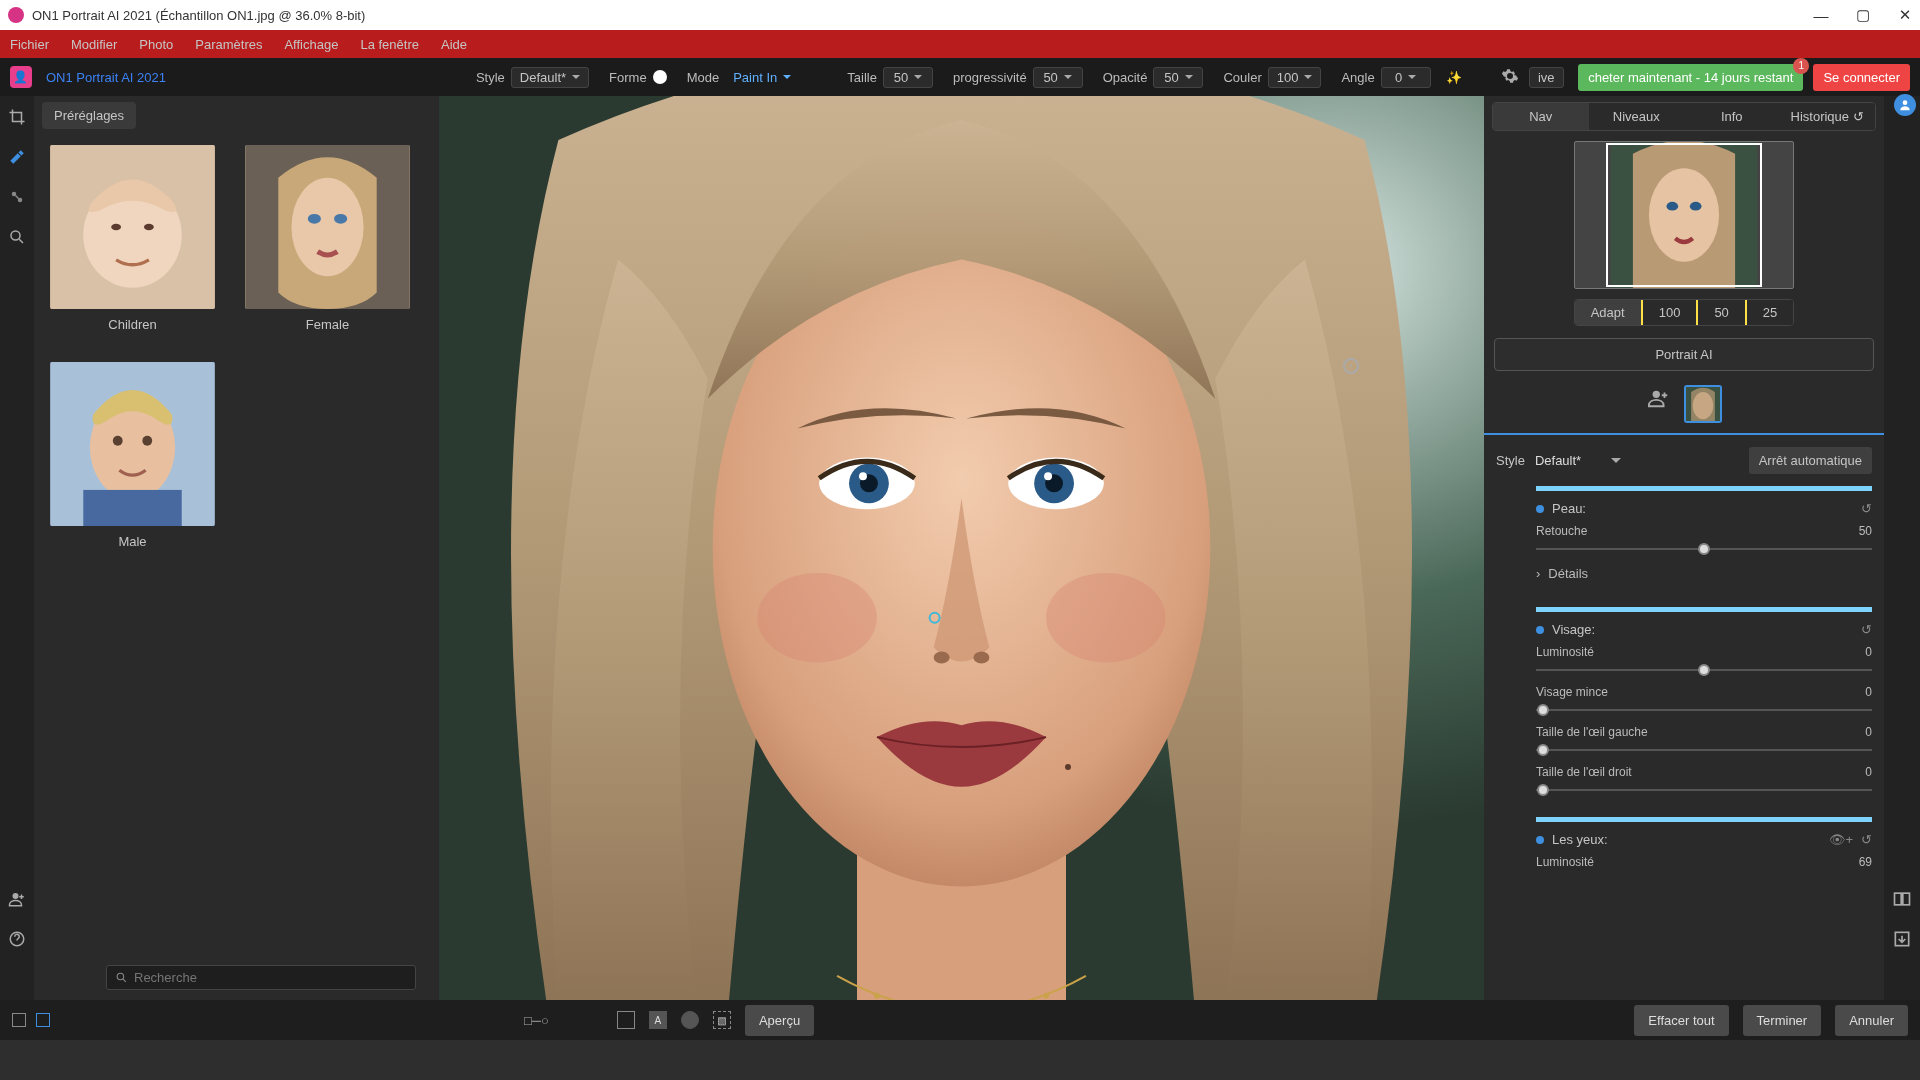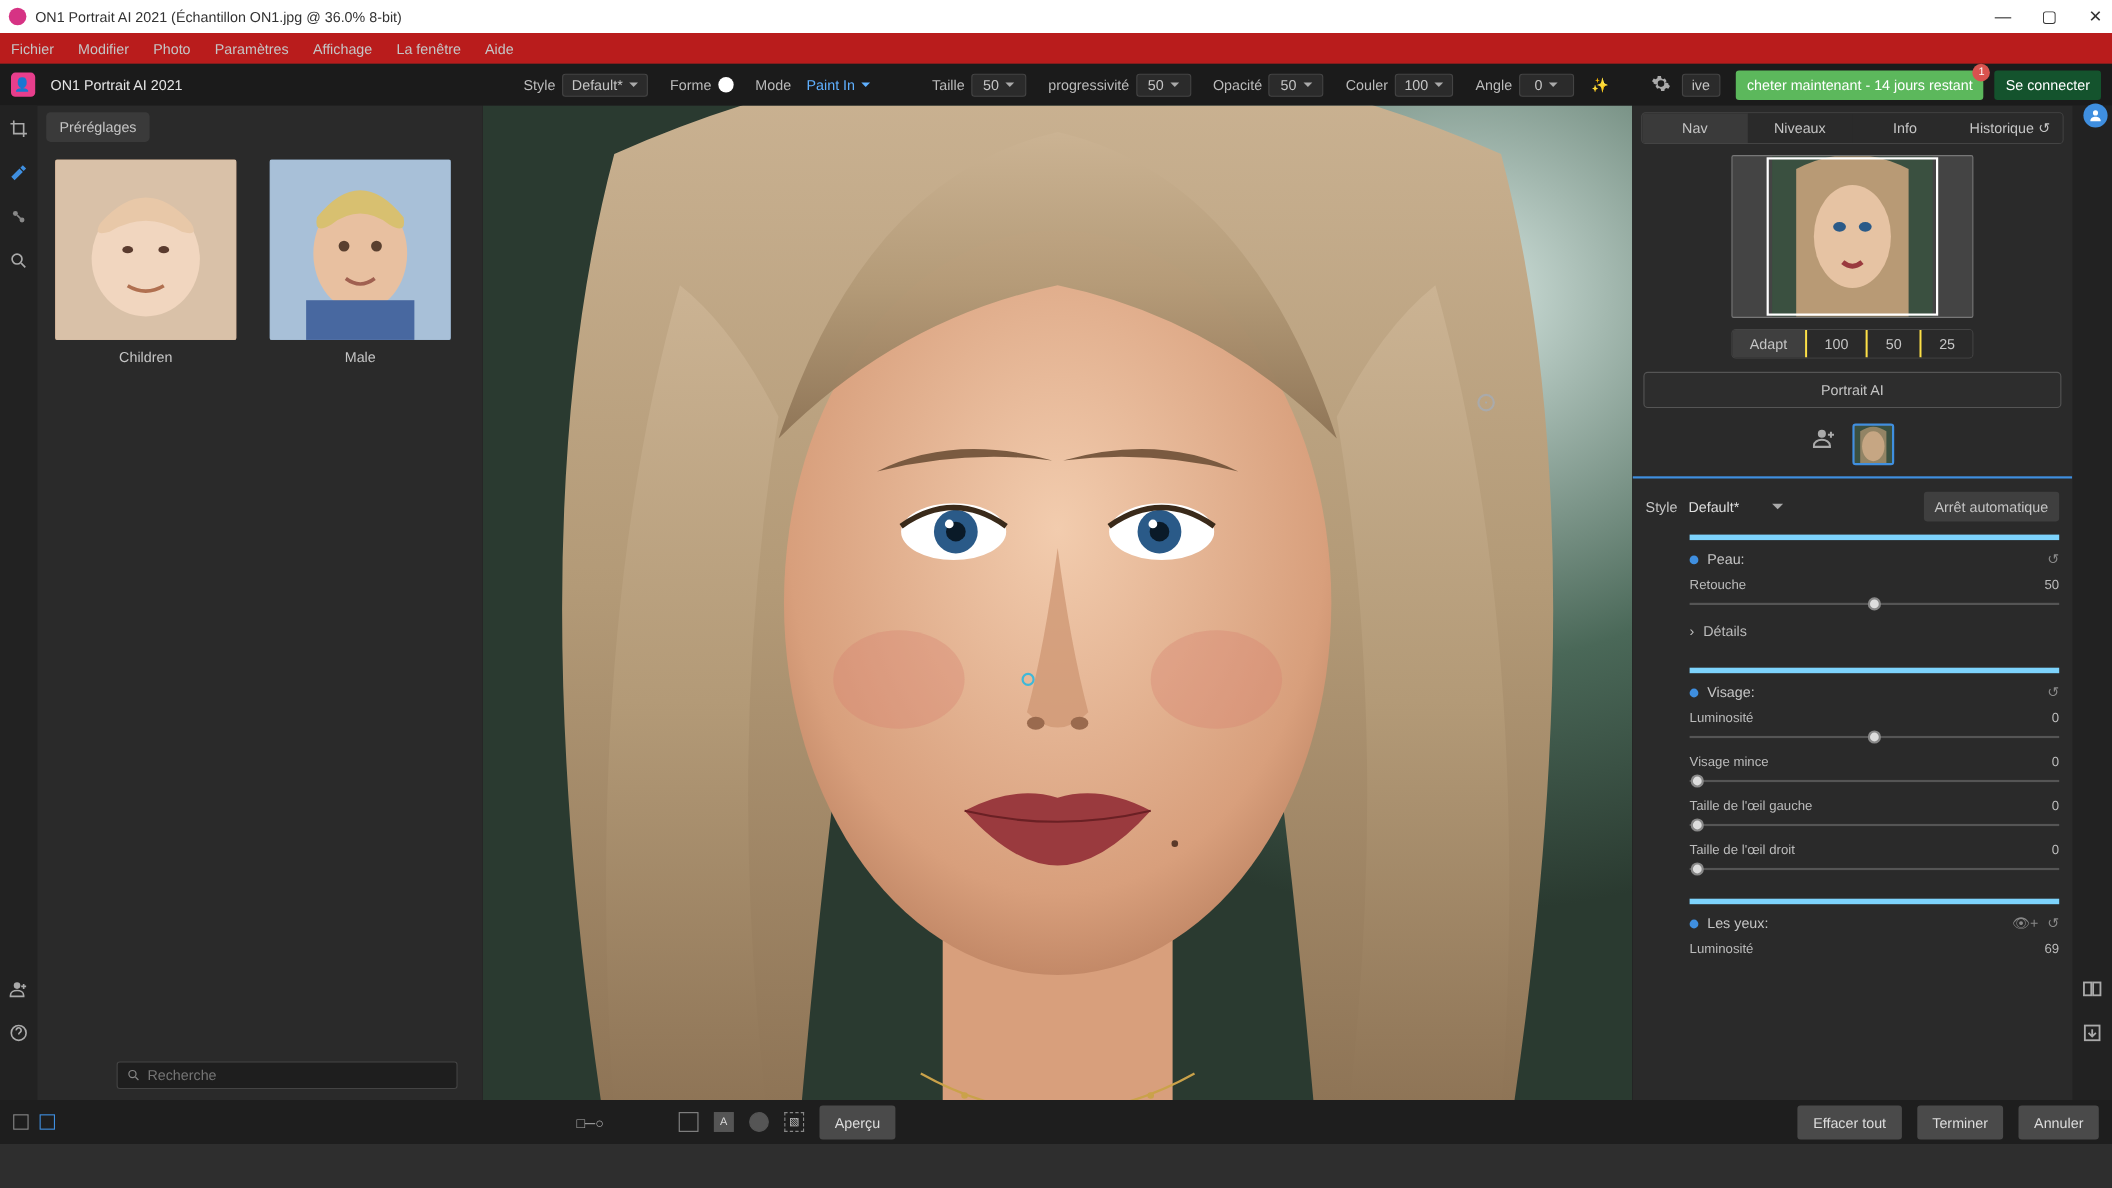--- a/index.html
+++ b/index.html
@@ -12,30 +12,30 @@
 .win-controls { display:flex; gap:28px; align-items:center; }
 .win-btn { width:14px; height:14px; display:flex; align-items:center; justify-content:center; cursor:pointer; color:#333; font-size:15px;}
 
 
 .menubar { height:28px; background:#b91c1c; display:flex; align-items:center; padding:0 10px; gap:22px; }
 .menubar span { cursor:pointer; }
 
 
 .secbar { height:38px; background:#1b1b1b; display:flex; align-items:center; padding:0 10px; gap:10px; position:relative; }
 .logo-box { width:22px; height:22px; border-radius:4px; background:#e83e8c; display:inline-flex; align-items:center; justify-content:center; font-size:12px; color:#fff;}
-.secbar-title { color:#e5e5e5; margin-left:4px; }
+.secbar-title { color:#3b82f6; margin-left:4px; }
 .opt-group { display:flex; align-items:center; gap:6px; margin-left:10px; }
 .opt-label { color:#bbb; }
 .dd { background:#2b2b2b; border:1px solid #444; padding:2px 8px; border-radius:3px; display:flex; align-items:center; gap:6px; cursor:pointer; min-width:50px; justify-content:center;}
 .dd .caret { border-top:4px solid #aaa; border-left:4px solid transparent; border-right:4px solid transparent; }
 .shape-dot { width:14px; height:14px; border-radius:50%; background:#fff; }
 .gear-icon svg { fill:#aaa; }
 .btn-green { background:#5cb85c; color:#fff; padding:6px 10px; border-radius:3px; cursor:pointer; position:relative; white-space:nowrap;}
 .badge { position:absolute; top:-6px; right:-6px; background:#d9534f; color:#fff; border-radius:50%; width:16px; height:16px; font-size:10px; display:flex; align-items:center; justify-content:center; }
-.btn-blue { background:#14532d; color:#fff; padding:6px 10px; border-radius:3px; cursor:pointer; white-space:nowrap;}
+.btn-blue { background:#ef4444; color:#fff; padding:6px 10px; border-radius:3px; cursor:pointer; white-space:nowrap;}
 .user-circle { width:22px; height:22px; border-radius:50%; background:#3f8fe0; position:absolute; right:4px; bottom:-20px; display:flex; align-items:center; justify-content:center;}
 
 
 .main { display:flex; height:904px; }
 .left-tools { width:34px; background:#222; display:flex; flex-direction:column; align-items:center; padding-top:10px; gap:18px; position:relative;}
 .tool-btn { width:22px; height:22px; display:flex; align-items:center; justify-content:center; cursor:pointer; color:#aaa;}
 .tool-btn.active { color:#3f8fe0; }
 .left-tools .bottom-tools { margin-top:auto; margin-bottom:50px; display:flex; flex-direction:column; gap:18px; align-items:center;}
 
 .left-panel { width:405px; background:#2a2a2a; display:flex; flex-direction:column; }
@@ -260,20 +260,33 @@
           <svg class="mini-face" viewBox="0 0 100 100">
               <rect width="100" height="100" fill="#d9c1a8"></rect>
               <ellipse cx="50" cy="55" rx="30" ry="32" fill="#f1d6bf"></ellipse>
               <ellipse cx="40" cy="50" rx="3" ry="2" fill="#5a3b2e"></ellipse>
               <ellipse cx="60" cy="50" rx="3" ry="2" fill="#5a3b2e"></ellipse>
               <path d="M40 70q10 6 20 0" stroke="#b07050" fill="none" stroke-width="2"></path>
               <path d="M25 35q25-28 50 0q5 8-5 5q-20-12-40 0q-10 3-5-5z" fill="#e8c8a8"></path>
             </svg>
         </div>
         <span class="preset-label">Children</span>
+      </div>
+      <div class="preset-item">
+        <div class="preset-thumb" style="background:#9e8d7a">
+          <svg class="mini-face" viewBox="0 0 100 100">
+              <rect width="100" height="100" fill="#6b6055"></rect>
+              <path d="M20 20q30-25 60 0v70q-10 10-30 10t-30-10z" fill="#c8a878"></path>
+              <ellipse cx="50" cy="50" rx="22" ry="30" fill="#e8c8a8"></ellipse>
+              <ellipse cx="42" cy="45" rx="4" ry="3" fill="#4878a8"></ellipse>
+              <ellipse cx="58" cy="45" rx="4" ry="3" fill="#4878a8"></ellipse>
+              <path d="M44 65q6 4 12 0" stroke="#a85050" fill="none" stroke-width="3"></path>
+            </svg>
+        </div>
+        <span class="preset-label">Female</span>
       </div>
       <div class="preset-item">
         <div class="preset-thumb" style="background:#7a90a8">
           <svg class="mini-face" viewBox="0 0 100 100">
               <rect width="100" height="100" fill="#a8c0d8"></rect>
               <ellipse cx="50" cy="52" rx="26" ry="32" fill="#e8c0a0"></ellipse>
               <path d="M26 32q24-30 48 0q2 10-8 4q-16-12-32 0q-10 6-8-4z" fill="#d8c070"></path>
               <ellipse cx="41" cy="48" rx="3" ry="3" fill="#5a4030"></ellipse>
               <ellipse cx="59" cy="48" rx="3" ry="3" fill="#5a4030"></ellipse>
               <path d="M42 66q8 6 16 0" stroke="#a06050" fill="none" stroke-width="2"></path>

